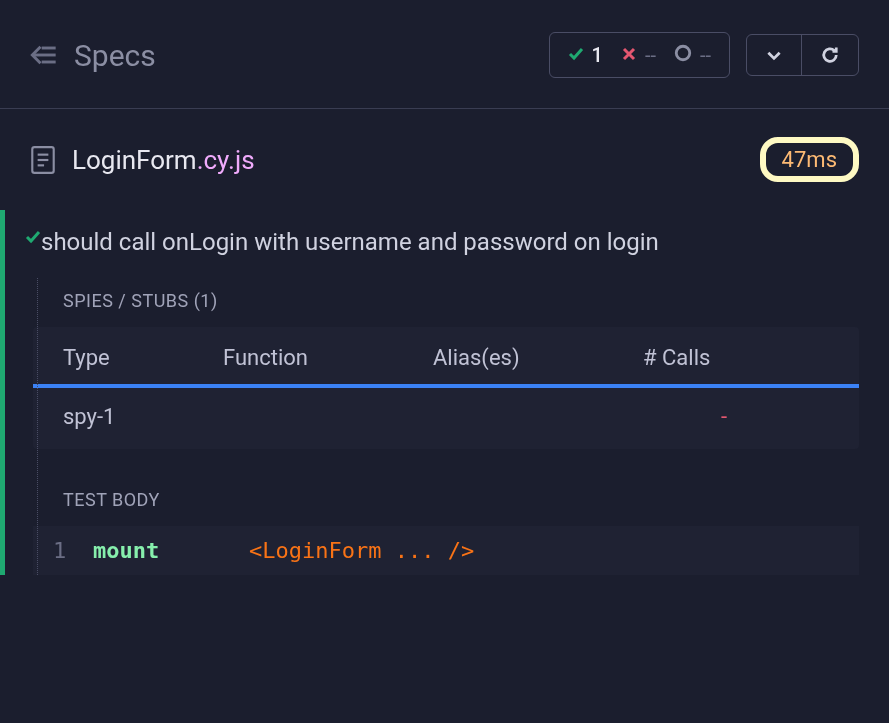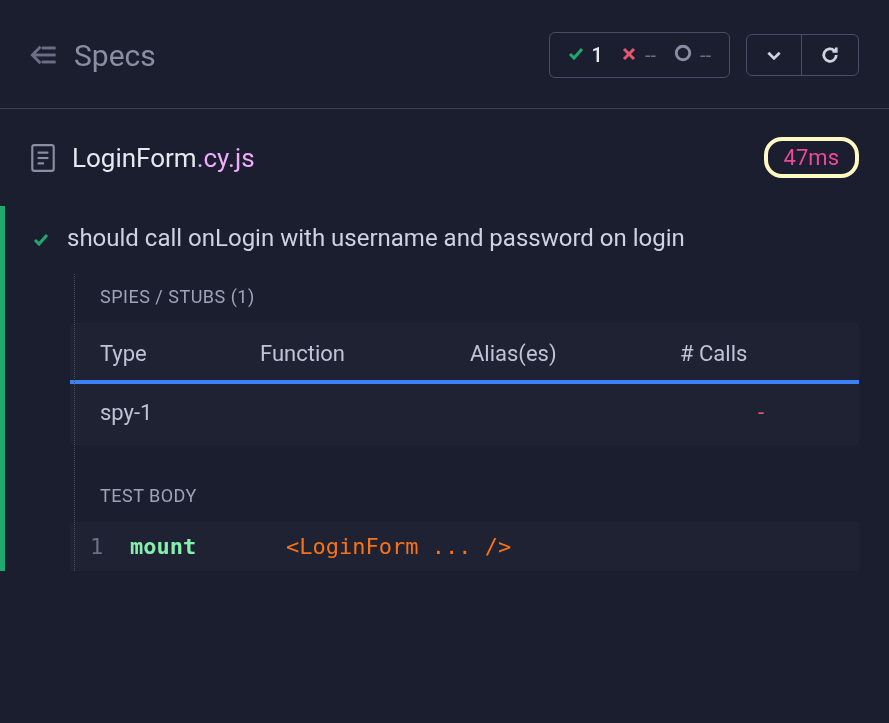--- a/index.html
+++ b/index.html
@@ -95,49 +95,47 @@
       width: 26px;
       height: 30px;
       color: #8b8ea3;
     }
     .spec-filename {
       font-size: 26px;
     }
     .spec-filename-main { color: #e8e8f0; }
     .spec-filename-ext { color: #f0abfc; }
     .time-badge {
-      border: 4px solid #fef9c3;
+      border: 6px solid #fef9c3;
       border-radius: 18px;
       padding: 4px 16px;
       font-size: 22px;
-      color: #ec4899;
+      color: #fdba74;
     }
     .test-container {
       border-left: 5px solid #1fa971;
       margin-left: 0;
       padding-left: 0;
     }
     .test-title-row {
       display: flex;
-      align-items: flex-end;
-      gap: 18px;
-      padding: 18px 30px 22px 28px;
+      align-items: flex-start;
+      padding: 18px 30px 22px 20px;
     }
     .test-check {
       color: #1fa971;
       font-size: 18px;
     }
     .test-title {
       font-size: 24px;
       color: #d0d2e0;
       font-weight: 400;
     }
     .test-body {
       position: relative;
-      margin-left: 37px;
     }
     .test-body::before {
       content: "";
       position: absolute;
       left: 32px;
       top: 0;
       bottom: 0;
       border-left: 1px dotted #4a4d65;
     }
     .section-label {

